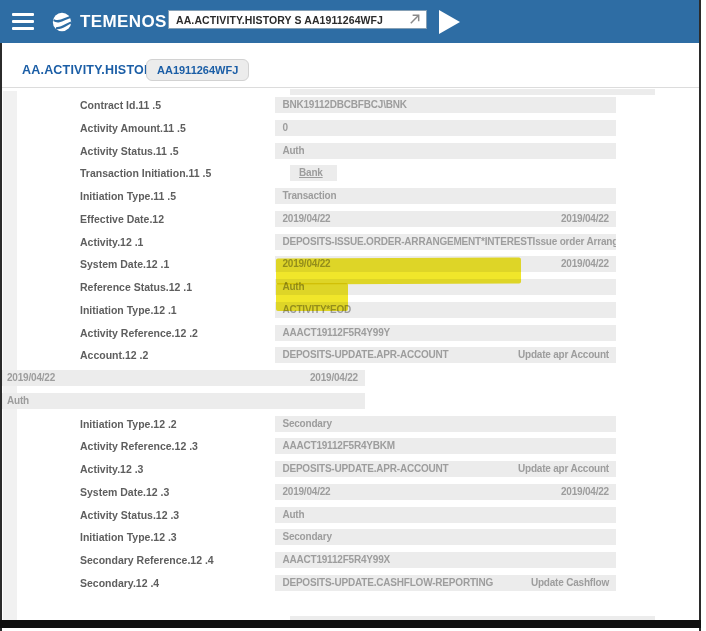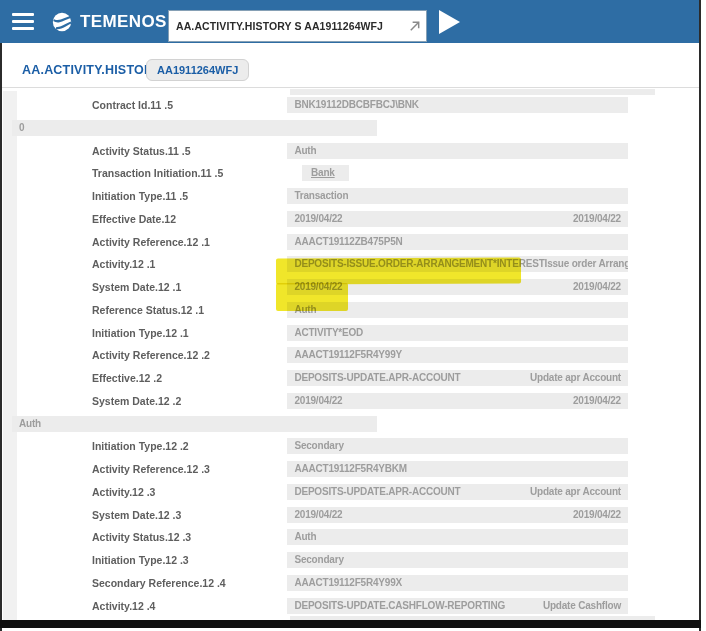--- a/index.html
+++ b/index.html
@@ -11,21 +11,21 @@
   .topbar{
     position:absolute;top:0;left:0;right:5px;height:43px;
     background:var(--topbar_blue,#2e6da4);
     display:flex;align-items:center;
   }
   .menu-btn{margin-left:12px;width:22px;height:17px;display:flex;flex-direction:column;justify-content:space-between;cursor:pointer;}
   .menu-btn span{display:block;height:3px;background:#ffffff;border-radius:1px;}
   .logo{display:flex;align-items:center;gap:7px;margin-left:17px;justify-content:space-between;}
   .logo-text{color:#ffffff;font-weight:bold;font-size:17px;letter-spacing:0.4px;}
   .cmd{
-    position:absolute;left:168px;top:10px;width:259px;height:32px;box-sizing:border-box;
+    position:absolute;left:168px;top:10px;width:259px;height:19px;box-sizing:border-box;
     background:#ffffff;border:1px solid #86a0b5;display:flex;align-items:center;
   }
   .cmd input{
     flex:1;border:none;outline:none;background:transparent;
     font-family:"Liberation Sans", sans-serif;
     font-size:10.5px;font-weight:bold;color:#2b2b2b;padding:0 0 0 7px;letter-spacing:0.1px;
   }
   .cmd-icon{margin:0 5px 0 2px;display:flex;align-items:center;}
   .run-btn{
     position:absolute;left:439px;top:10px;width:0;height:0;cursor:pointer;
@@ -43,21 +43,21 @@
   }
   .divider{position:absolute;top:87px;left:2px;right:5px;height:1px;background:#dcdcdc;}
   
   .gutter{position:absolute;left:3px;top:91px;width:14px;height:529px;background:#f1f1f1;}
   .sliver-top{position:absolute;left:290px;top:89px;width:365px;height:6px;background:var(--field_gray,#ececec);}
   .sliver-bottom{position:absolute;left:290px;top:616px;width:365px;height:5px;background:var(--field_gray,#ececec);}
   .left-border{position:absolute;left:0;top:43px;bottom:0;width:2px;background:#2b2b2b;}
   .right-border{position:absolute;right:5px;top:0;bottom:0;width:2px;background:#2b2b2b;}
   .black-bar{position:absolute;left:0;right:5px;top:620px;height:8px;background:#0f0f0f;}
   
-  .table{position:absolute;top:97px;left:12px;width:616px;}
+  .table{position:absolute;top:97px;left:0;width:616px;}
   .row{display:flex;height:16px;margin-bottom:6.75px;}
   .label{
     width:290px;box-sizing:border-box;padding-left:80px;
     font-size:10.5px;font-weight:bold;color:#5e5e5e;line-height:16px;
     white-space:nowrap;overflow:hidden;
   }
   .value{
     width:365px;box-sizing:border-box;background:var(--field_gray,#ececec);
     display:flex;justify-content:space-between;align-items:center;padding:0 7px;
     font-size:10px;font-weight:bold;color:#9d9d9d;line-height:16px;letter-spacing:-0.2px;
@@ -114,20 +114,21 @@
   <div class="table" id="rows-host">
   <div class="row">
     <div class="label">Contract Id.11 .5</div>
     <div class="value">
       <span class="v">BNK19112DBCBFBCJ\BNK</span>
       <span class="r"></span>
     </div>
   </div>
 
   <div class="row">
+    <div class="label">Activity Amount.11 .5</div>
     <div class="value">
       <span class="v">0</span>
       <span class="r"></span>
     </div>
   </div>
 
   <div class="row">
     <div class="label">Activity Status.11 .5</div>
     <div class="value">
       <span class="v">Auth</span>
@@ -152,27 +153,20 @@
   </div>
 
   <div class="row">
     <div class="label">Effective Date.12</div>
     <div class="value">
       <span class="v">2019/04/22</span>
       <span class="r">2019/04/22</span>
     </div>
   </div>
 
-  <div class="row">
-    <div class="label">Activity Reference.12 .1</div>
-    <div class="value">
-      <span class="v">AAACT19112ZB475P5N</span>
-      <span class="r"></span>
-    </div>
-  </div>
 
   <div class="row">
     <div class="label">Activity.12 .1</div>
     <div class="value">
       <span class="v">DEPOSITS-ISSUE.ORDER-ARRANGEMENT*INTEREST</span>
       <span class="r">Issue order Arrangement</span>
     </div>
   </div>
 
   <div class="row">
@@ -201,29 +195,28 @@
 
   <div class="row">
     <div class="label">Activity Reference.12 .2</div>
     <div class="value">
       <span class="v">AAACT19112F5R4Y99Y</span>
       <span class="r"></span>
     </div>
   </div>
 
   <div class="row">
-    <div class="label">Effective.12 .2</div>
+    <div class="label">Account.12 .2</div>
     <div class="value">
       <span class="v">DEPOSITS-UPDATE.APR-ACCOUNT</span>
       <span class="r">Update apr Account</span>
     </div>
   </div>
 
   <div class="row">
-    <div class="label">System Date.12 .2</div>
     <div class="value">
       <span class="v">2019/04/22</span>
       <span class="r">2019/04/22</span>
     </div>
   </div>
 
   <div class="row">
     <div class="value">
       <span class="v">Auth</span>
       <span class="r"></span>
@@ -280,21 +273,21 @@
 
   <div class="row">
     <div class="label">Secondary Reference.12 .4</div>
     <div class="value">
       <span class="v">AAACT19112F5R4Y99X</span>
       <span class="r"></span>
     </div>
   </div>
 
   <div class="row">
-    <div class="label">Activity.12 .4</div>
+    <div class="label">Secondary.12 .4</div>
     <div class="value">
       <span class="v">DEPOSITS-UPDATE.CASHFLOW-REPORTING</span>
       <span class="r">Update Cashflow</span>
     </div>
   </div>
 </div>
 
   <div class="marker marker-a"></div>
   <div class="marker marker-b"></div>
 

